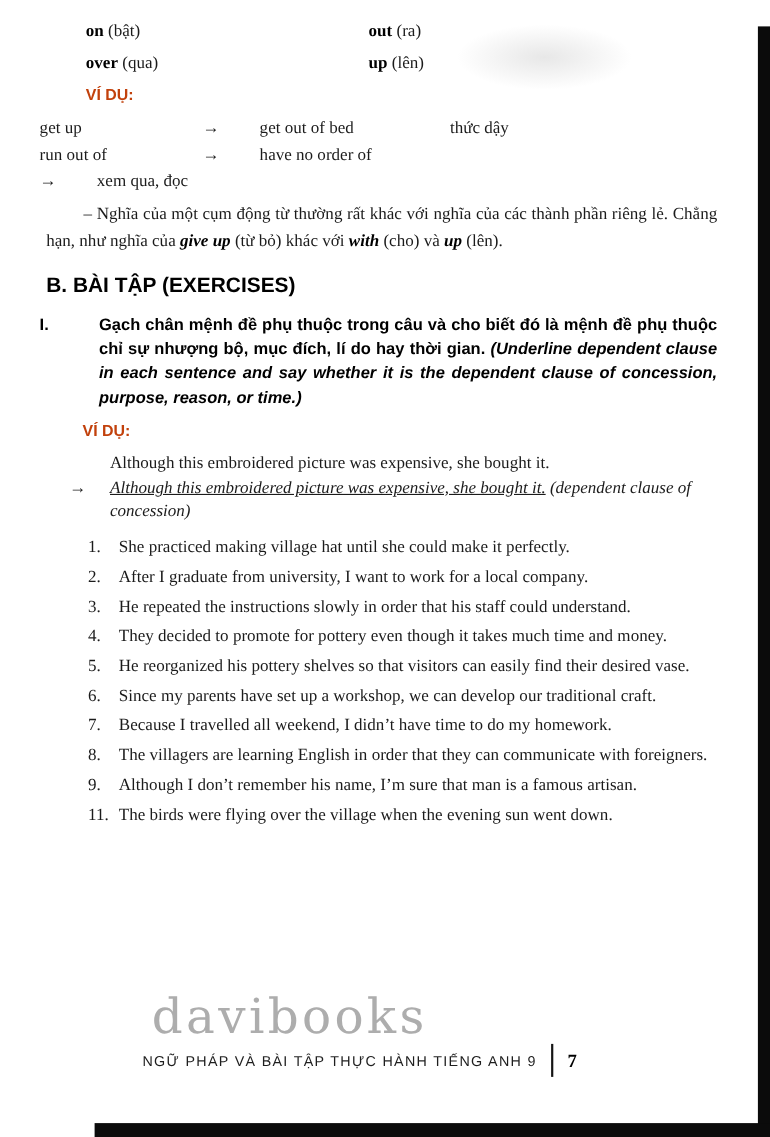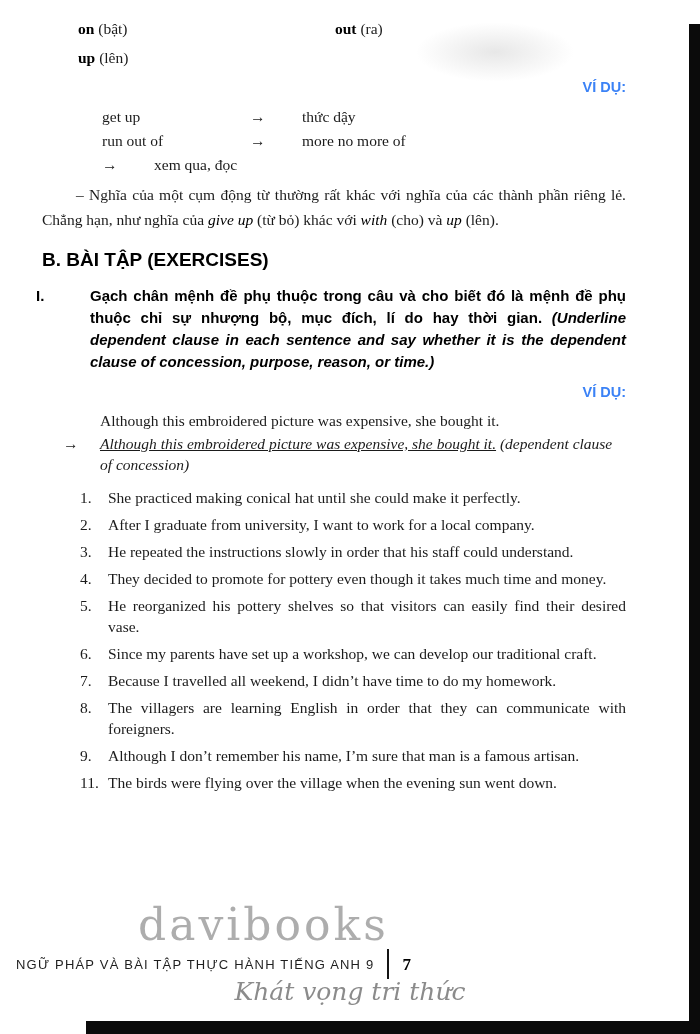--- a/index.html
+++ b/index.html
@@ -2,48 +2,47 @@
 <html><head>
 <meta charset="utf-8">
 <style>
   html,body { margin:0; padding:0; background:#e8e8e8; }
   .page {
     position:relative; width:700px; height:1034px; margin:0 auto;
     background:#ffffff; overflow:hidden;
     font-family:"Liberation Serif","DejaVu Serif",serif;
     color:#1b1b1b; font-size:15.5px; line-height:21px;
   }
-  .content { padding:18px 74px 0 36px; }
+  .content { padding:18px 48px 0 36px; }
 
   
   .particles { margin-left:42px; margin-bottom:4px; }
   .p-row { display:flex; margin-bottom:8px; }
   .p-cell { width:257px; }
   .pword { font-weight:bold; color:#000; }
 
   
   .vidu {
     font-family:"Liberation Sans","DejaVu Sans",sans-serif;
-    font-weight:bold; font-size:14.5px; color:#3b82f6;
+    font-weight:bold; font-size:14.5px; color:#c2410c;
     margin:9px 0 7px 42px;
-    text-align:right;
   }
   .vidu.indent2 { margin-left:39px; }
 
   
-  .phrasal { margin-left:66px; margin-bottom:6px; }
+  .phrasal { margin-bottom:6px; }
   .ph-row { display:flex; line-height:24px; }
   .ph-c1 { width:148px; }
   .ph-ar { width:52px; }
   .ph-c2 { width:173px; }
   .ph-c3 { flex:1; }
 
   
   .note { margin:6px 0 10px 6px; text-indent:34px; text-align:justify; line-height:24.5px; }
-  .note .b { font-weight:normal; font-style:italic; color:#000; }
+  .note .b { font-weight:bold; font-style:italic; color:#000; }
 
   
   .section-b {
     font-family:"Liberation Sans","DejaVu Sans",sans-serif;
     font-weight:bold; font-size:19px; color:#000;
     margin:16px 0 13px 6px; line-height:24px;
   }
   .section-b .it { }
 
   
@@ -69,22 +68,22 @@
   .item .num { width:28px; flex:none; }
   .item .txt { flex:1; text-align:justify; }
 
   
   .watermark {
     position:absolute; left:138px; top:893px; z-index:1;
     font-family:"DejaVu Serif",serif; font-size:44px; line-height:64px;
     letter-spacing:3px; color:rgba(105,105,105,0.55); white-space:nowrap;
   }
   .footer-line {
-    position:absolute; top:949px; left:16px; right:46px; z-index:2;
-    display:flex; justify-content:flex-start; align-items:center;
+    position:absolute; top:949px; left:0; right:46px; z-index:2;
+    display:flex; justify-content:center; align-items:center;
   }
   .book-title {
     font-family:"Liberation Sans","DejaVu Sans",sans-serif;
     font-size:13px; letter-spacing:1.2px; color:#1e1e1e; white-space:nowrap;
   }
   .vbar { width:2px; height:30px; background:#151515; margin:0 13px; }
   .pgnum { font-size:17px; font-weight:bold; color:#000; }
   .slogan {
     position:absolute; top:981px; left:110px; width:480px; z-index:2;
     text-align:center; font-family:"DejaVu Serif",serif; font-style:italic;
@@ -113,38 +112,43 @@
           <span class="pword">on</span>
           <span>(bật)</span>
         </div>
         <div class="p-cell">
           <span class="pword">out</span>
           <span>(ra)</span>
         </div>
       </div>
       <div class="p-row">
         <div class="p-cell">
+          <span class="pword">over</span>
+          <span>(qua)</span>
+        </div>
+        <div class="p-cell">
           <span class="pword">up</span>
           <span>(lên)</span>
         </div>
       </div>
     </div>
 
     <div class="vidu">VÍ DỤ:</div>
 
     <div class="phrasal">
       <div class="ph-row">
         <div class="ph-c1">get up</div>
         <div class="ph-ar">→</div>
+        <div class="ph-c2">get out of bed</div>
         <div class="ph-c3">thức dậy</div>
       </div>
       <div class="ph-row">
         <div class="ph-c1">run out of</div>
         <div class="ph-ar">→</div>
-        <div class="ph-c2">more no more of</div>
+        <div class="ph-c2">have no order of</div>
       </div>
       <div class="ph-row">
         <div class="ph-ar">→</div>
         <div class="ph-c3">xem qua, đọc</div>
       </div>
     </div>
 
     <p class="note"><span>– Nghĩa của một cụm động từ thường rất khác với nghĩa của các thành phần riêng lẻ. Chẳng hạn, như nghĩa của </span><span class="b">give up</span><span> (từ bỏ) khác với </span><span class="b">with</span><span> (cho) và </span><span class="b">up</span><span> (lên).</span></p>
 
     <h2 class="section-b"><span>B. BÀI TẬP </span><span class="it">(EXERCISES)</span></h2>
@@ -158,21 +162,21 @@
 
     <div class="ex-sent">Although this embroidered picture was expensive, she bought it.</div>
     <div class="ex-ans">
       <div class="arrow">→</div>
       <div class="body"><span class="u">Although this embroidered picture was expensive, she bought it.</span><span> (dependent clause of concession)</span></div>
     </div>
 
     <div class="items">
       <div class="item">
         <div class="num">1.</div>
-        <div class="txt">She practiced making conical hat until she could make it perfectly.</div>
+        <div class="txt">She practiced making village hat until she could make it perfectly.</div>
       </div>
       <div class="item">
         <div class="num">2.</div>
         <div class="txt">After I graduate from university, I want to work for a local company.</div>
       </div>
       <div class="item">
         <div class="num">3.</div>
         <div class="txt">He repeated the instructions slowly in order that his staff could understand.</div>
       </div>
       <div class="item">
@@ -206,17 +210,16 @@
     </div>
 
   </div>
 
   <div class="watermark">davibooks</div>
   <div class="footer-line">
     <span class="book-title">NGỮ PHÁP VÀ BÀI TẬP THỰC HÀNH TIẾNG ANH 9</span>
     <span class="vbar"></span>
     <span class="pgnum">7</span>
   </div>
-  <div class="slogan">Khát vọng tri thức</div>
 
   <div class="edge-right"></div>
   <div class="edge-bottom"></div>
 </div>
 
 </body></html>

